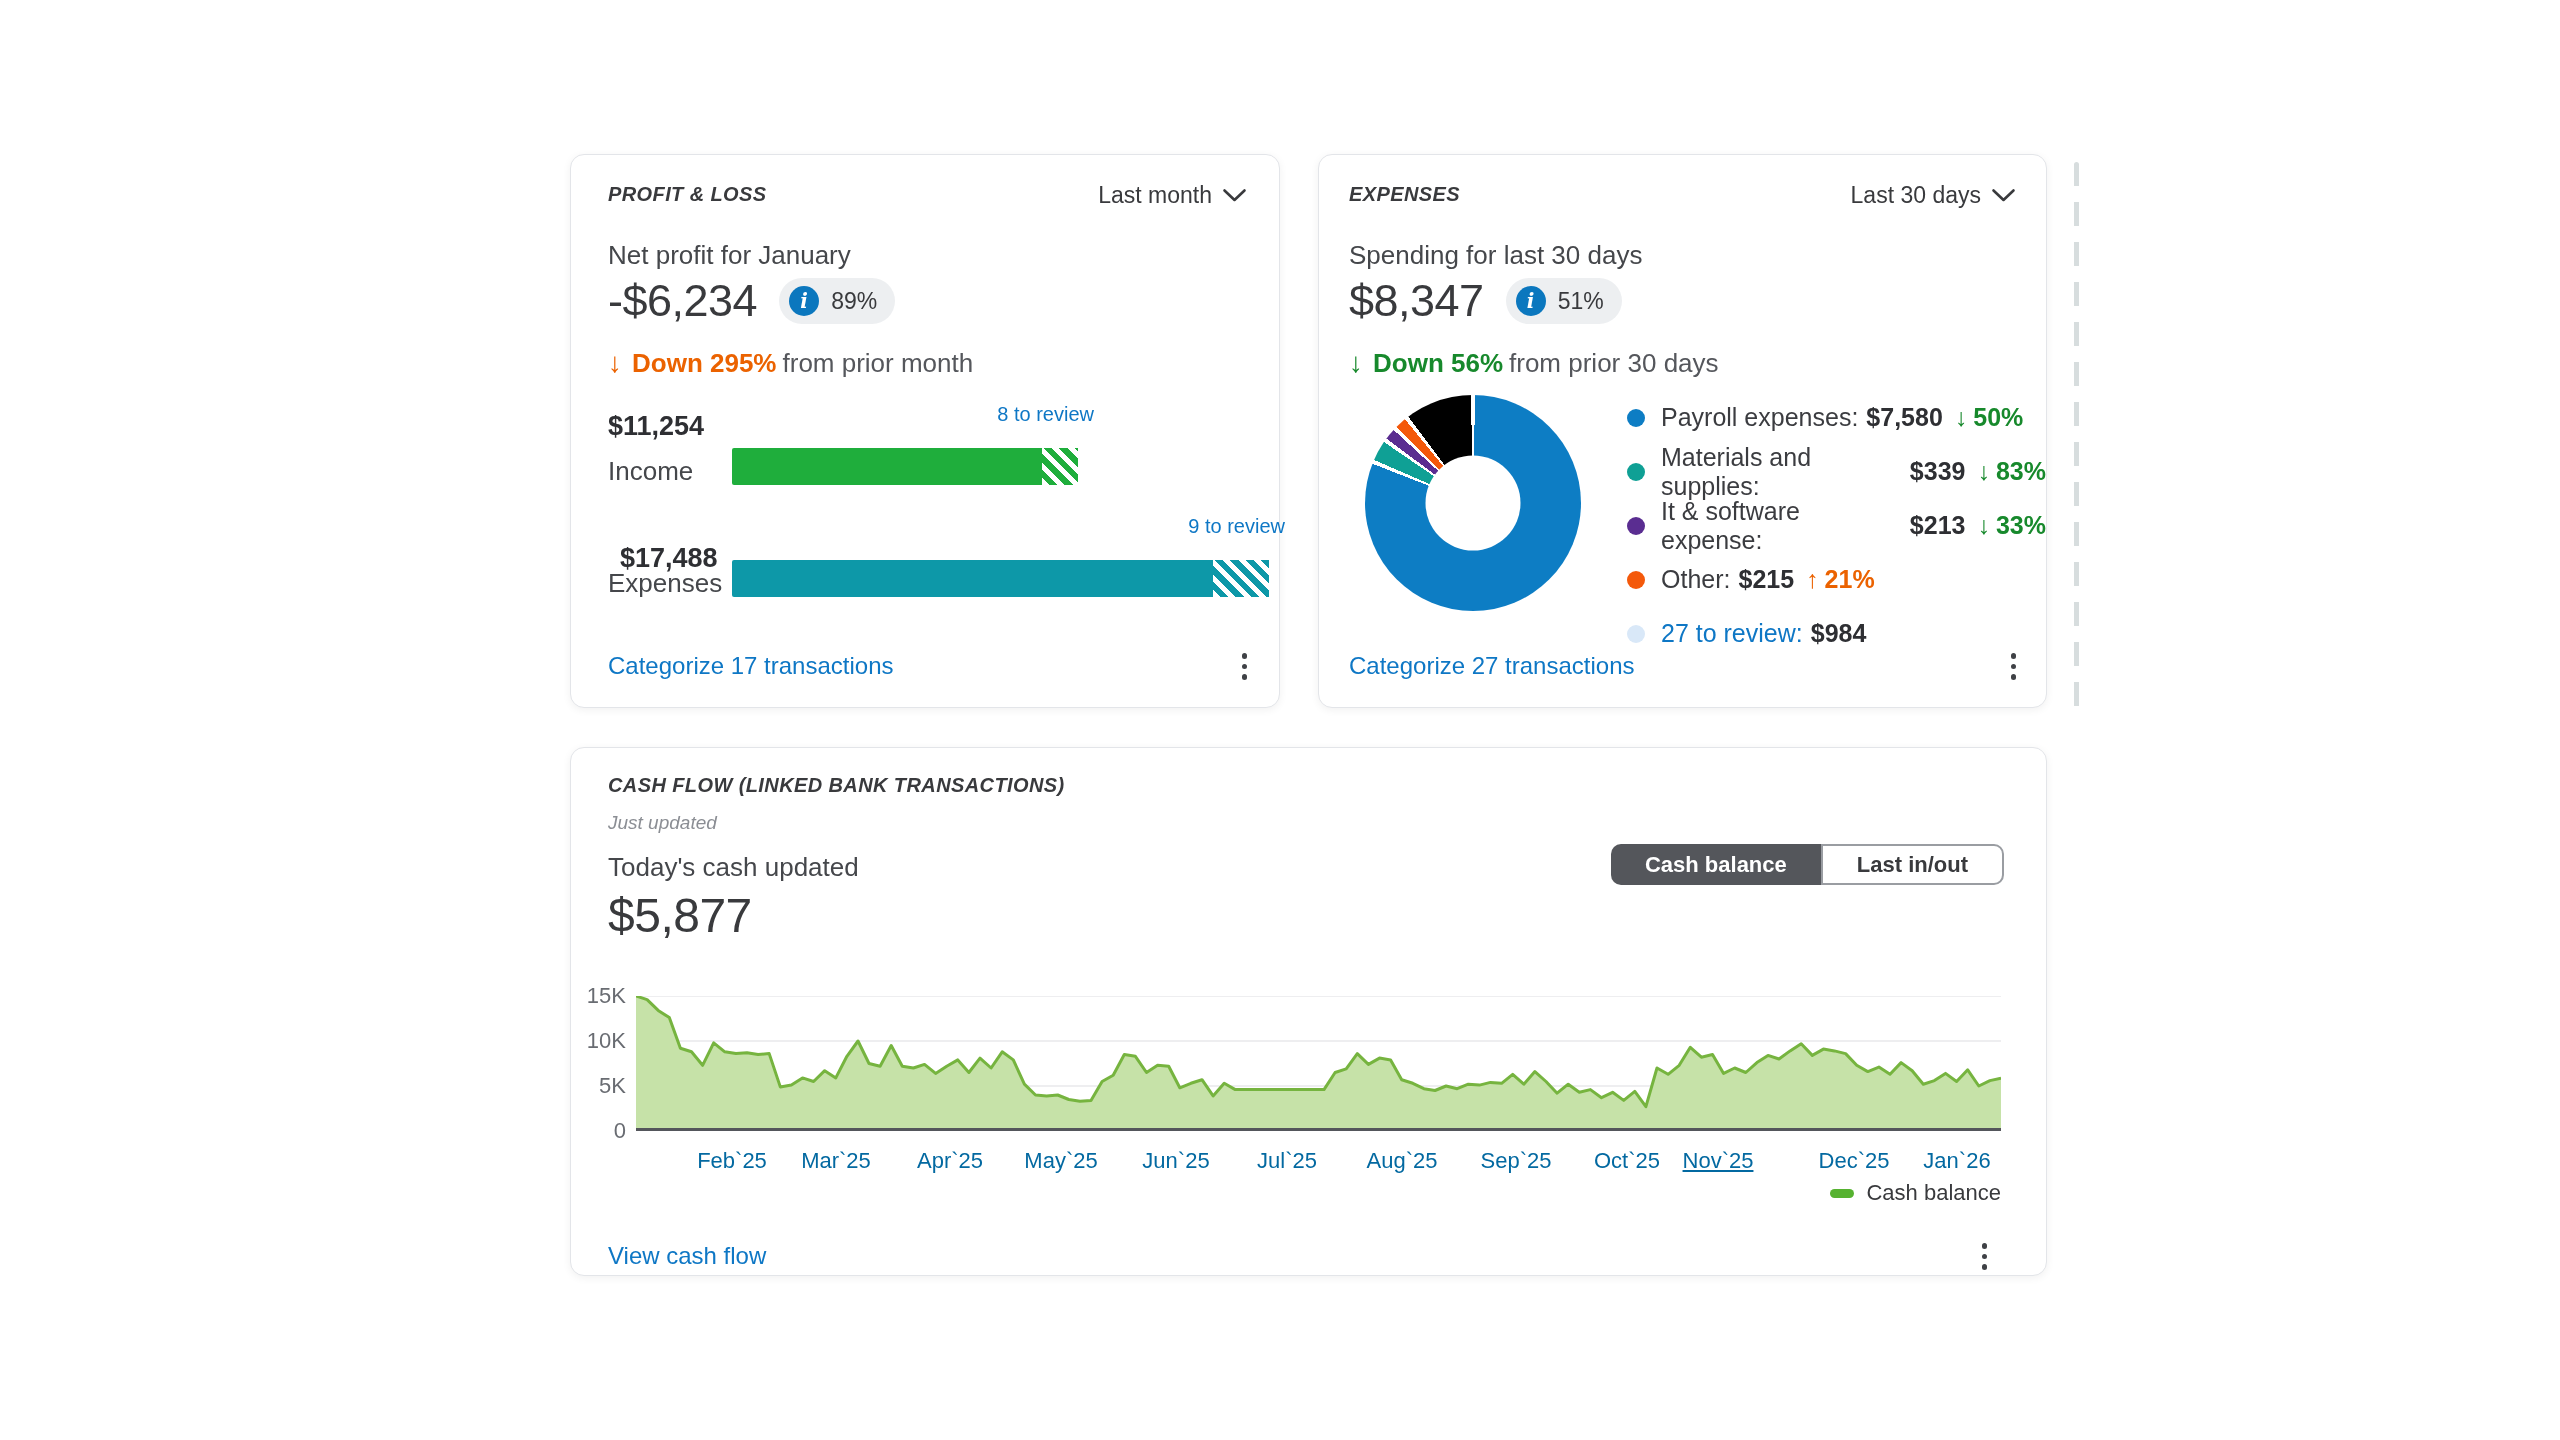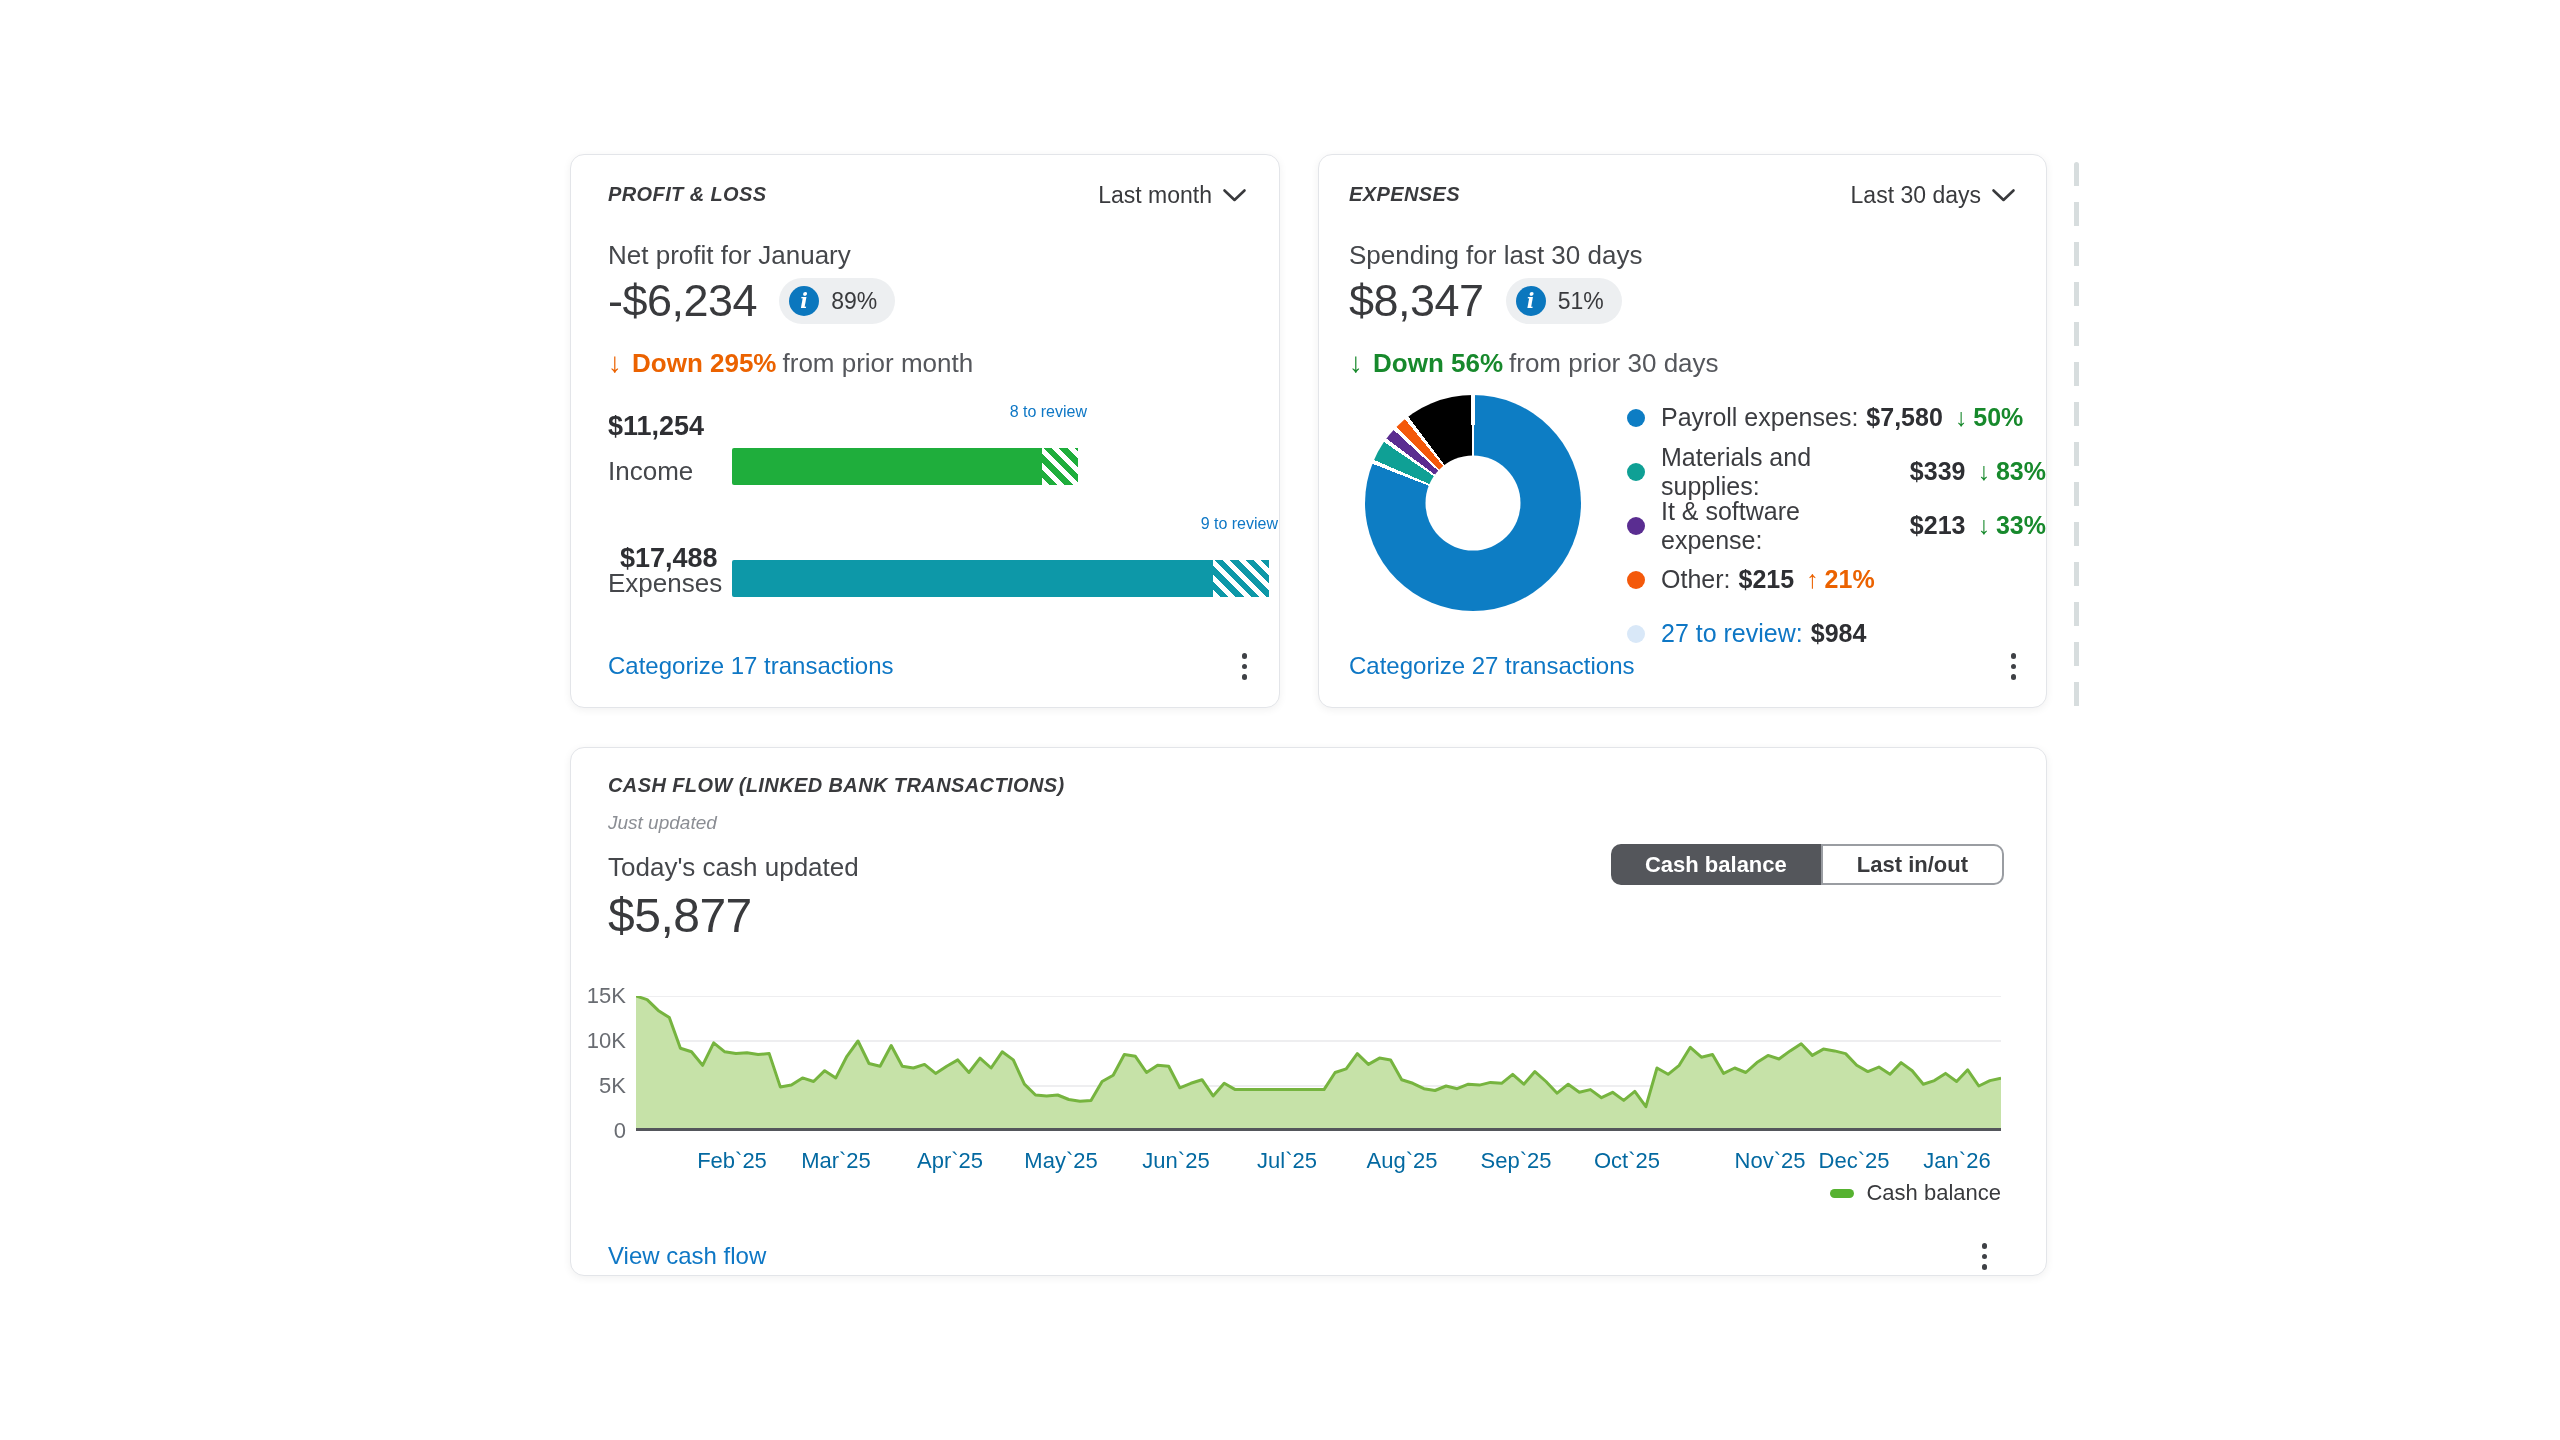--- a/index.html
+++ b/index.html
@@ -30,21 +30,21 @@
   .orange .arr,.orange .hl{color:#EB6200;}
   .green  .arr,.green  .hl{color:#17892C;}
 
   .link{font-size:24px;color:#0E77C5;cursor:pointer;}
   .kebab{position:absolute;display:flex;flex-direction:column;gap:5px;cursor:pointer;padding:4px;}
   .kebab i{width:5.5px;height:5.5px;border-radius:50%;background:#3F4146;display:block;}
 
   
   .bar-amount{position:absolute;left:37px;font-size:27px;font-weight:700;color:#2E2F33;}
   .bar-label{position:absolute;left:37px;font-size:26px;color:#45474B;}
-  .review{position:absolute;left:170px;text-align:right;font-size:16px;}
+  .review{position:absolute;left:177px;text-align:right;font-size:20px;}
   .hbar{position:absolute;left:161px;height:37px;border-radius:2px;cursor:pointer;}
   .hbar .hatch{position:absolute;right:0;top:0;bottom:0;width:10.5%;
        background:repeating-linear-gradient(45deg,#ffffff 0 5px,var(--c) 5px 11px);}
   .hbar.green-bar{--c:#1FAE3C;background:linear-gradient(#1FAE3C,#1FAE3C);}
   .hbar.teal-bar {--c:#0D98A8;background:linear-gradient(#0D98A8,#0D98A8);}
 
   
   .donut{position:absolute;left:46px;top:240px;width:216px;height:216px;border-radius:50%;cursor:pointer;}
   .donut::after{content:"";position:absolute;left:50%;top:50%;width:95px;height:95px;border-radius:50%;
         background:#fff;transform:translate(-50%,-50%);}
@@ -224,21 +224,21 @@
     <div class="xlabels" id="cf-xlabels">
         <span style="left: 96px;">Feb`25</span>
         <span style="left: 200px;">Mar`25</span>
         <span style="left: 314px;">Apr`25</span>
         <span style="left: 425px;">May`25</span>
         <span style="left: 540px;">Jun`25</span>
         <span style="left: 651px;">Jul`25</span>
         <span style="left: 766px;">Aug`25</span>
         <span style="left: 880px;">Sep`25</span>
         <span style="left: 991px; text-align: center;">Oct`25</span>
-        <span style="left: 1134px;">Nov`25</span>
+        <span style="left: 1082px; text-decoration: underline;">Nov`25</span>
         <span style="left: 1218px;">Dec`25</span>
         <span style="left: 1321px;">Jan`26</span>
       </div>
 
     <div class="cf-legend">
       <span class="cf-dash"></span>
       <span>Cash balance</span>
     </div>
 
     <div class="link" style="position:absolute;left:37px;top:494px;">View cash flow</div>

